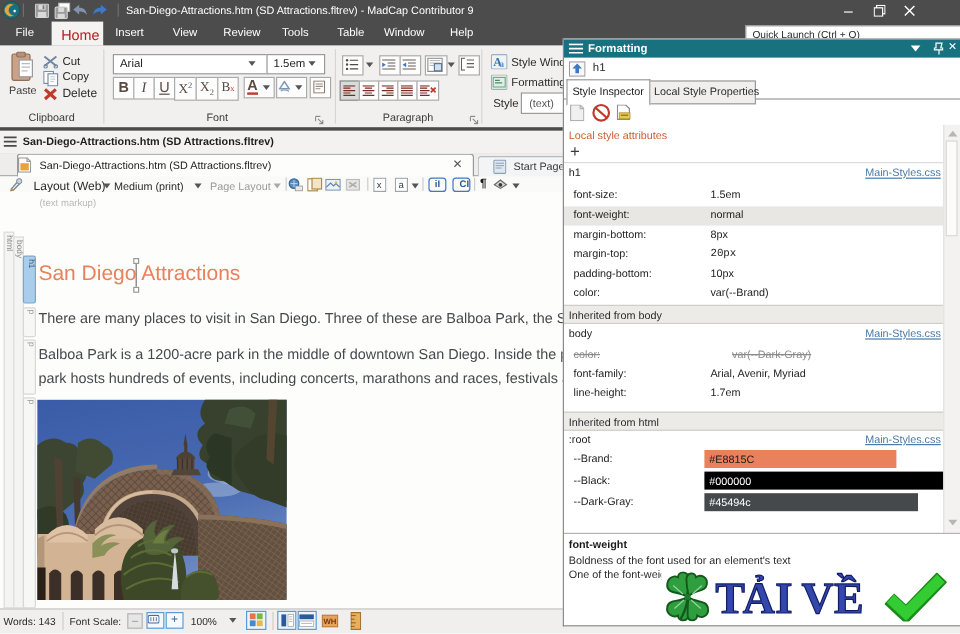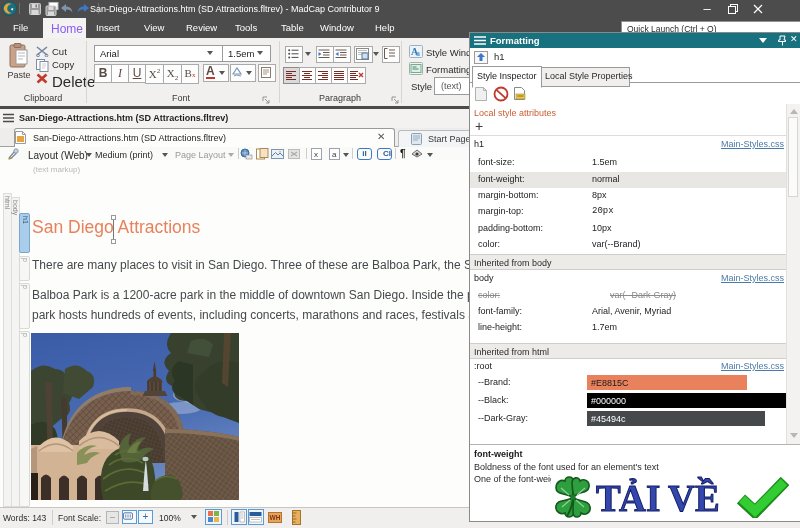--- a/index.html
+++ b/index.html
@@ -42,34 +42,34 @@
     <rect x="3" y="9.5" width="6" height="4" fill="#d9d9d9"></rect>
   </svg>
 
   <svg class="a" style="left:60px;top:3px;" width="13" height="11" viewBox="0 0 13 11">
     <path d="M1 5 L6 1 L6 3.4 C10 3.4 12 5.5 12.4 9.6 C10.6 6.8 8.6 6.4 6 6.5 L6 9 Z" fill="#7f93ad"></path>
   </svg>
   <svg class="a" style="left:77px;top:3px;" width="13" height="11" viewBox="0 0 13 11">
     <path d="M12 5 L7 1 L7 3.4 C3 3.4 1 5.5 0.6 9.6 C2.4 6.8 4.4 6.4 7 6.5 L7 9 Z" fill="#3e78c8"></path>
   </svg>
   <div class="a" style="left:98px;top:3px;width:1px;height:11px;background:#6e6e6e;"></div>
-  <div class="a wt" style="left:90px;top:3.5px;font-size:9px;">San-Diego-Attractions.htm (SD Attractions.fltrev) - MadCap Contributor 9</div>
+  <div class="a wt" style="left:105px;top:3.5px;font-size:9px;">San-Diego-Attractions.htm (SD Attractions.fltrev) - MadCap Contributor 9</div>
 
   <div class="a wt" style="left:700px;top:1px;width:14px;font-size:13px;text-align:center;">–</div>
   <svg class="a" style="left:728px;top:4px;" width="10" height="10" viewBox="0 0 10 10">
     <rect x="2.5" y="0.5" width="7" height="7" fill="none" stroke="#fff"></rect>
       <rect x="0.5" y="2.5" width="7" height="7" fill="#4c4c4c" stroke="#fff"></rect>
   </svg>
   <svg class="a" style="left:753px;top:4px;" width="10" height="10" viewBox="0 0 10 10">
     <path d="M1 1 L9 9 M9 1 L1 9" stroke="#fff" stroke-width="1.2"></path>
   </svg>
 
   <div class="a wt" style="left:13px;top:22px;font-size:9.5px;">File</div>
   <div class="a" style="left:43px;top:18px;width:43px;height:20px;background:#f4f3f1;"></div>
-  <div class="a" style="left:51px;top:22px;font-size:12px;color:#8b5cf6;">Home</div>
+  <div class="a" style="left:51px;top:22px;font-size:12px;color:#b91c1c;">Home</div>
   <div class="a wt" style="left:96px;top:22px;font-size:9.5px;">Insert</div>
   <div class="a wt" style="left:144px;top:22px;font-size:9.5px;">View</div>
   <div class="a wt" style="left:186px;top:22px;font-size:9.5px;">Review</div>
   <div class="a wt" style="left:235px;top:22px;font-size:9.5px;">Tools</div>
   <div class="a wt" style="left:281px;top:22px;font-size:9.5px;">Table</div>
   <div class="a wt" style="left:320px;top:22px;font-size:9.5px;">Window</div>
   <div class="a wt" style="left:375px;top:22px;font-size:9.5px;">Help</div>
 
   <div class="a" style="left:621px;top:21px;width:179px;height:13px;background:#fff;border:1px solid #919191;border-right:none;font-size:8.5px;color:#2a2a2a;padding:2px 0 0 5px;">Quick Launch (Ctrl + Q)</div>
 
@@ -90,21 +90,21 @@
   <div class="a" style="left:52px;top:46px;font-size:9.5px;color:#2a2a2a;">Cut</div>
   <svg class="a" style="left:36px;top:59px;" width="13" height="13" viewBox="0 0 13 13">
     <rect x="0.5" y="0.5" width="8" height="10" fill="#fff" stroke="#7d8ea4"></rect>
     <rect x="4" y="2.5" width="8" height="10" fill="#fff" stroke="#7d8ea4"></rect>
     <path d="M6 5h4M6 7h4M6 9h3" stroke="#b9c2cf" stroke-width="0.8"></path>
   </svg>
   <div class="a" style="left:52px;top:59px;font-size:9.5px;color:#2a2a2a;">Copy</div>
   <svg class="a" style="left:36px;top:73px;" width="12" height="11" viewBox="0 0 12 11">
     <path d="M1.5 1.5 L10.5 9.5 M10.5 1.5 L1.5 9.5" stroke="#c0392b" stroke-width="2.6"></path>
   </svg>
-  <div class="a" style="left:52px;top:73px;font-size:15px;color:#2a2a2a;">Delete</div>
+  <div class="a" style="left:52px;top:73px;font-size:10px;color:#2a2a2a;">Delete</div>
   <div class="a grplbl" style="left:0;top:93px;width:86px;">Clipboard</div>
   <div class="a sep-v" style="left:86px;top:41px;height:62px;"></div>
 
   <div class="a combo" style="left:94px;top:45px;width:123px;height:13px;padding:2px 0 0 5px;">Arial</div>
   <div class="a carr" style="left:207px;top:51px;"></div>
   <div class="a combo" style="left:222px;top:45px;width:42px;height:13px;padding:2px 0 0 5px;">1.5em</div>
   <div class="a carr" style="left:257px;top:51px;"></div>
   <div class="a btn" style="left:94px;top:64px;width:16px;height:16px;font-weight:bold;font-size:12px;color:#5a4a42;text-align:center;padding-top:1px;">B</div>
   <div class="a btn" style="left:111px;top:64px;width:16px;height:16px;font-style:italic;font-size:12px;color:#5a4a42;text-align:center;padding-top:1px;font-family:'Liberation Serif',serif;">I</div>
   <div class="a btn" style="left:128px;top:64px;width:16px;height:16px;text-decoration:underline;font-size:12px;color:#5a4a42;text-align:center;padding-top:1px;">U</div>

